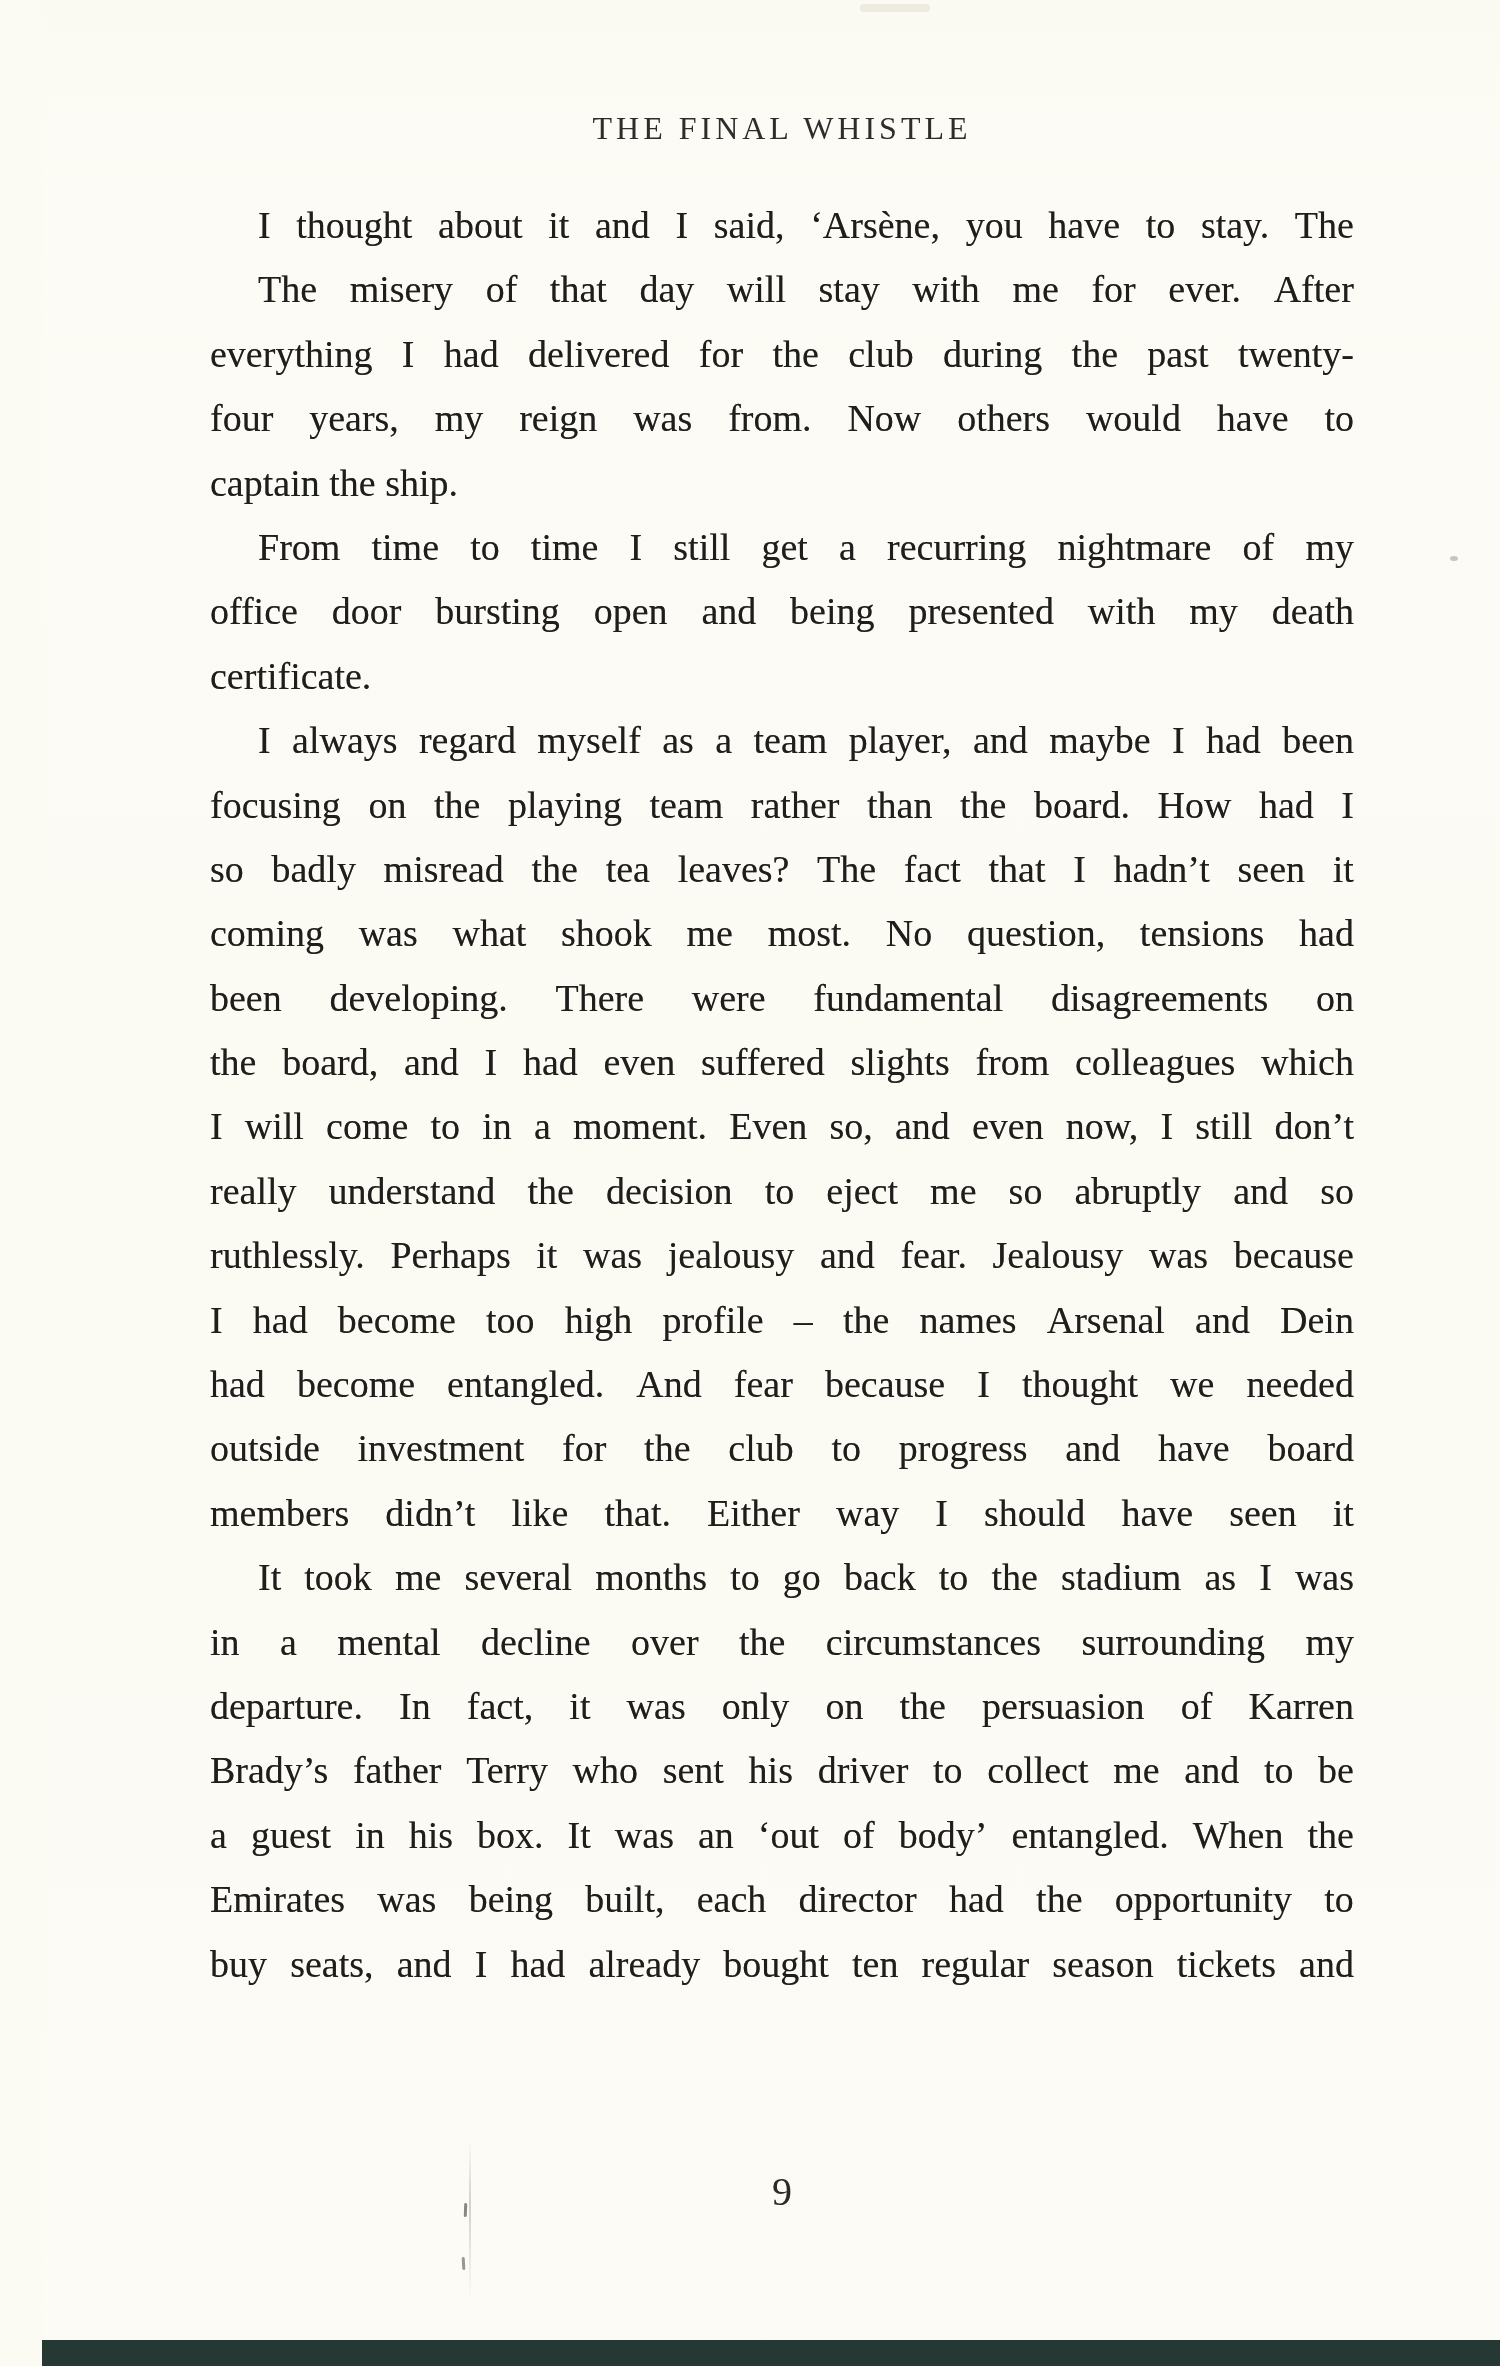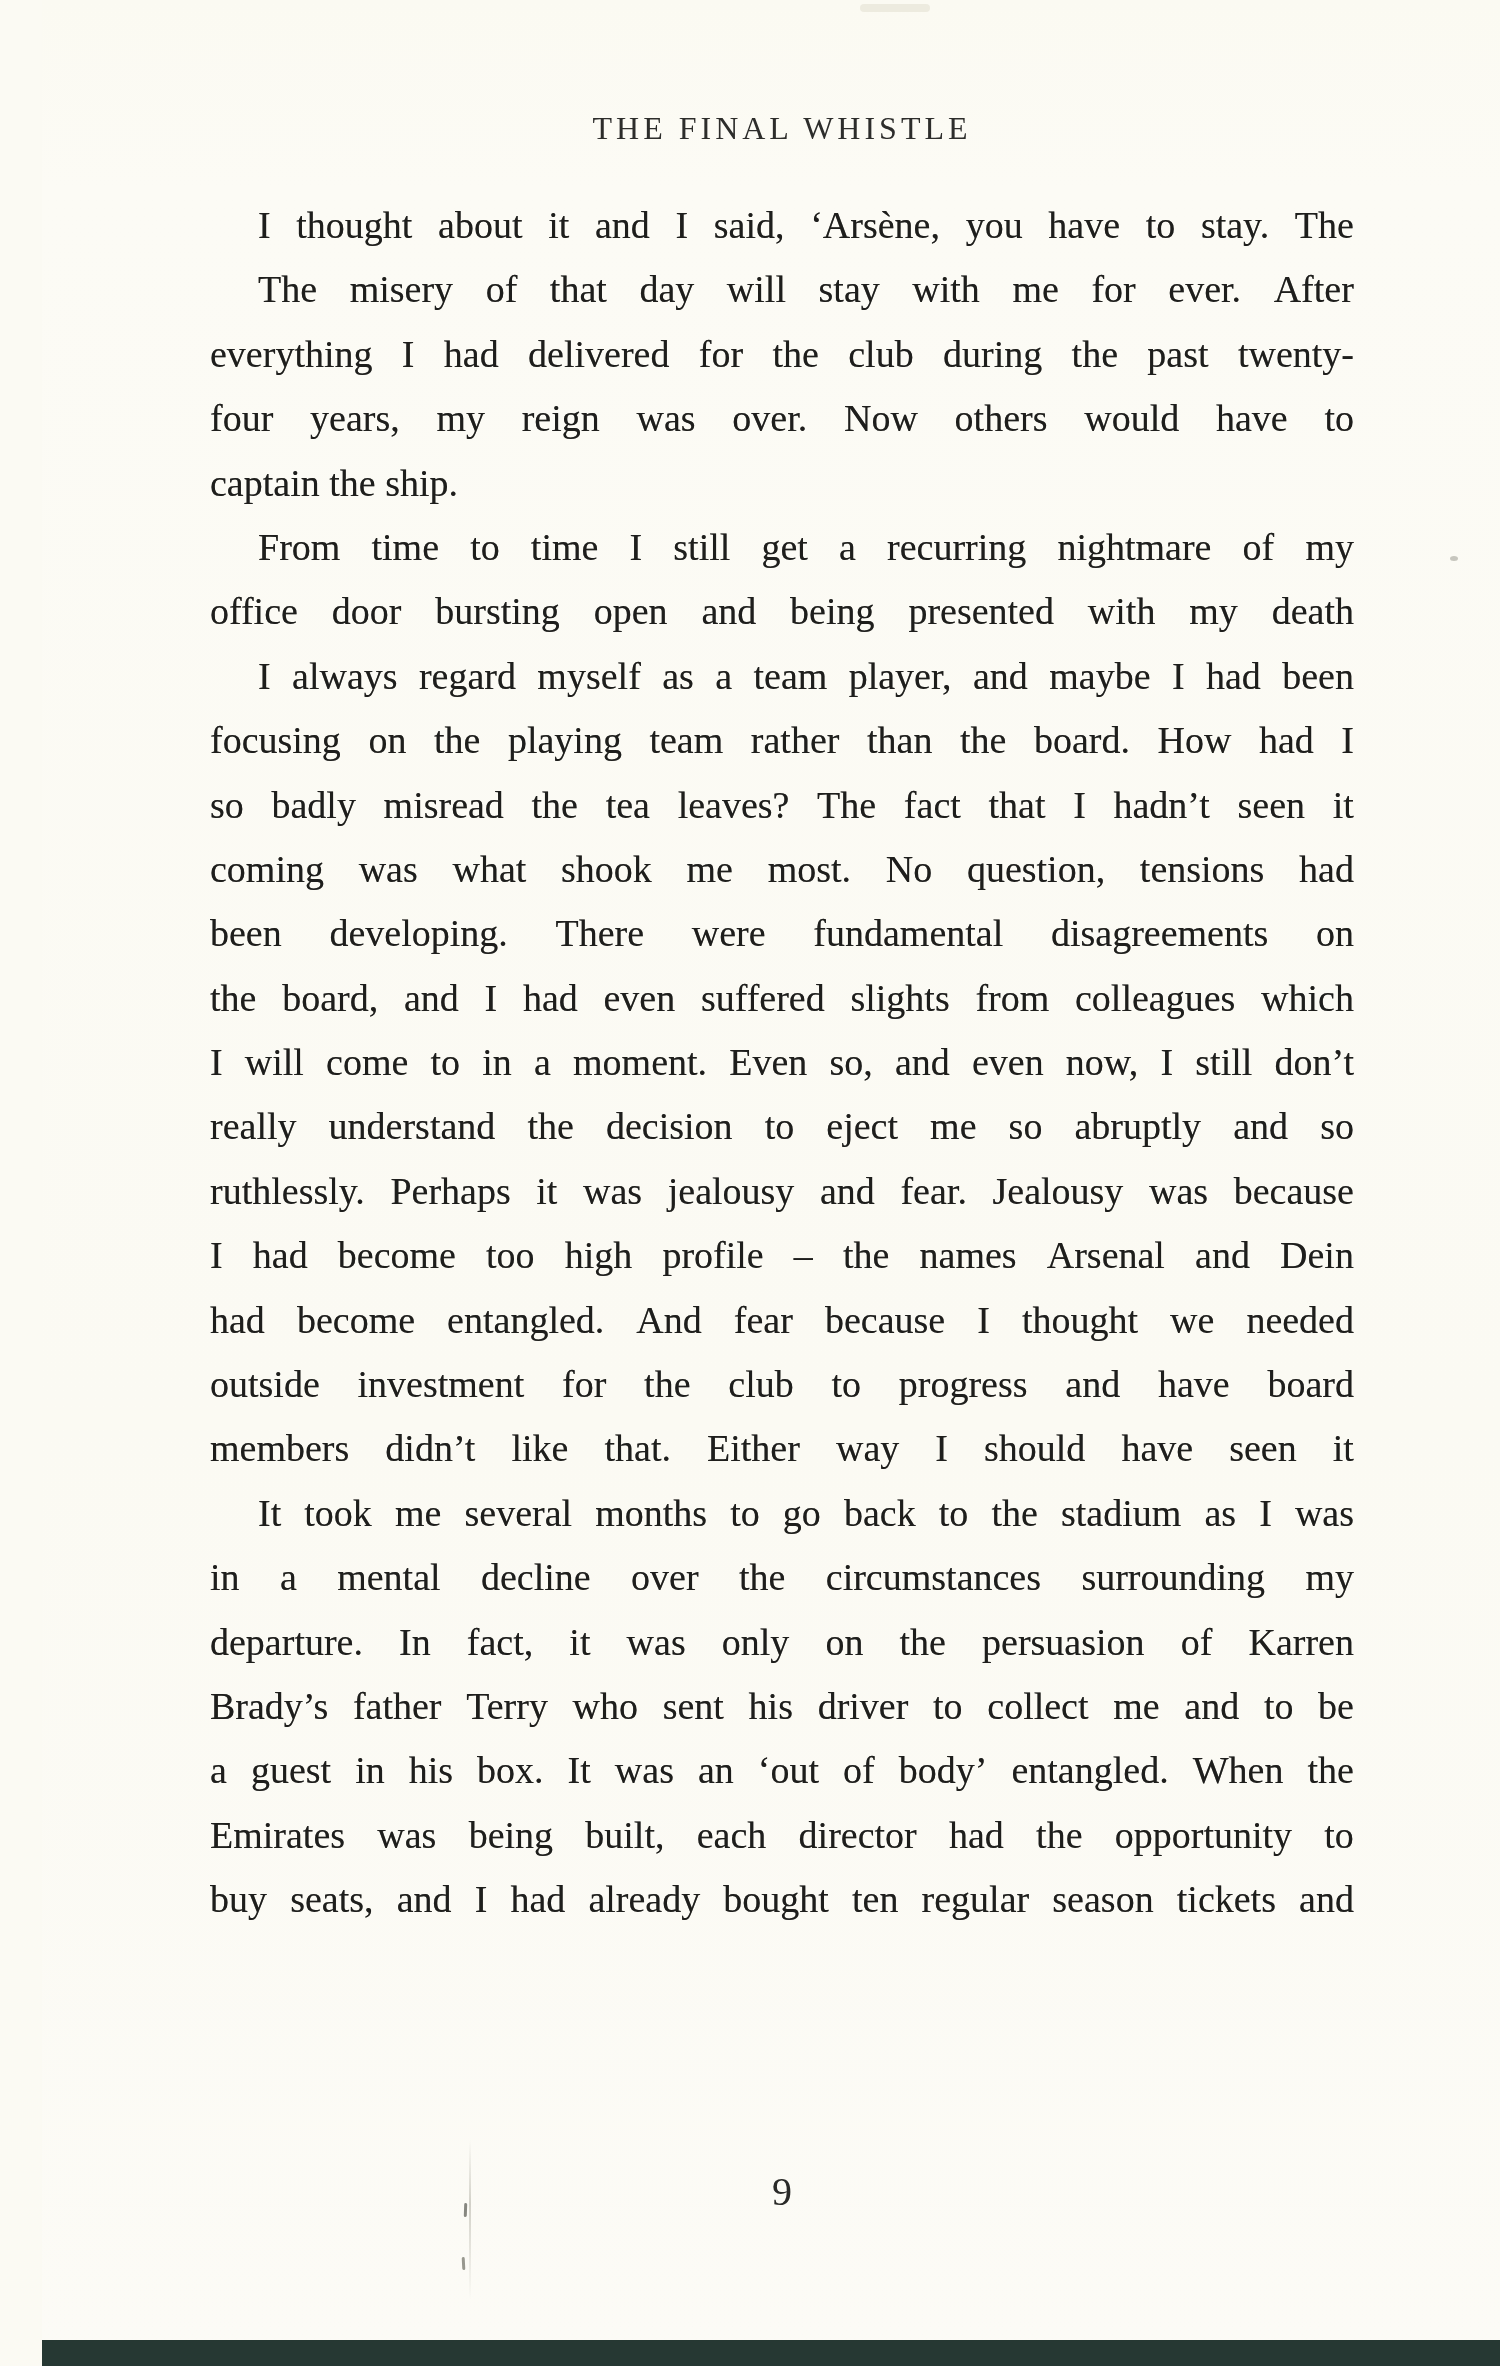--- a/index.html
+++ b/index.html
@@ -143,21 +143,21 @@
         <span>the</span>
         <span>past</span>
         <span>twenty-</span>
       </div>
       <div class="line justify">
         <span>four</span>
         <span>years,</span>
         <span>my</span>
         <span>reign</span>
         <span>was</span>
-        <span>over.</span>
+        <span>from.</span>
         <span>Now</span>
         <span>others</span>
         <span>would</span>
         <span>have</span>
         <span>to</span>
       </div>
       <div class="line">captain the ship.</div>
       <div class="line justify indent">
         <span>From</span>
         <span>time</span>
@@ -177,20 +177,21 @@
         <span>door</span>
         <span>bursting</span>
         <span>open</span>
         <span>and</span>
         <span>being</span>
         <span>presented</span>
         <span>with</span>
         <span>my</span>
         <span>death</span>
       </div>
+      <div class="line">certificate.</div>
       <div class="line justify indent">
         <span>I</span>
         <span>always</span>
         <span>regard</span>
         <span>myself</span>
         <span>as</span>
         <span>a</span>
         <span>team</span>
         <span>player,</span>
         <span>and</span>

